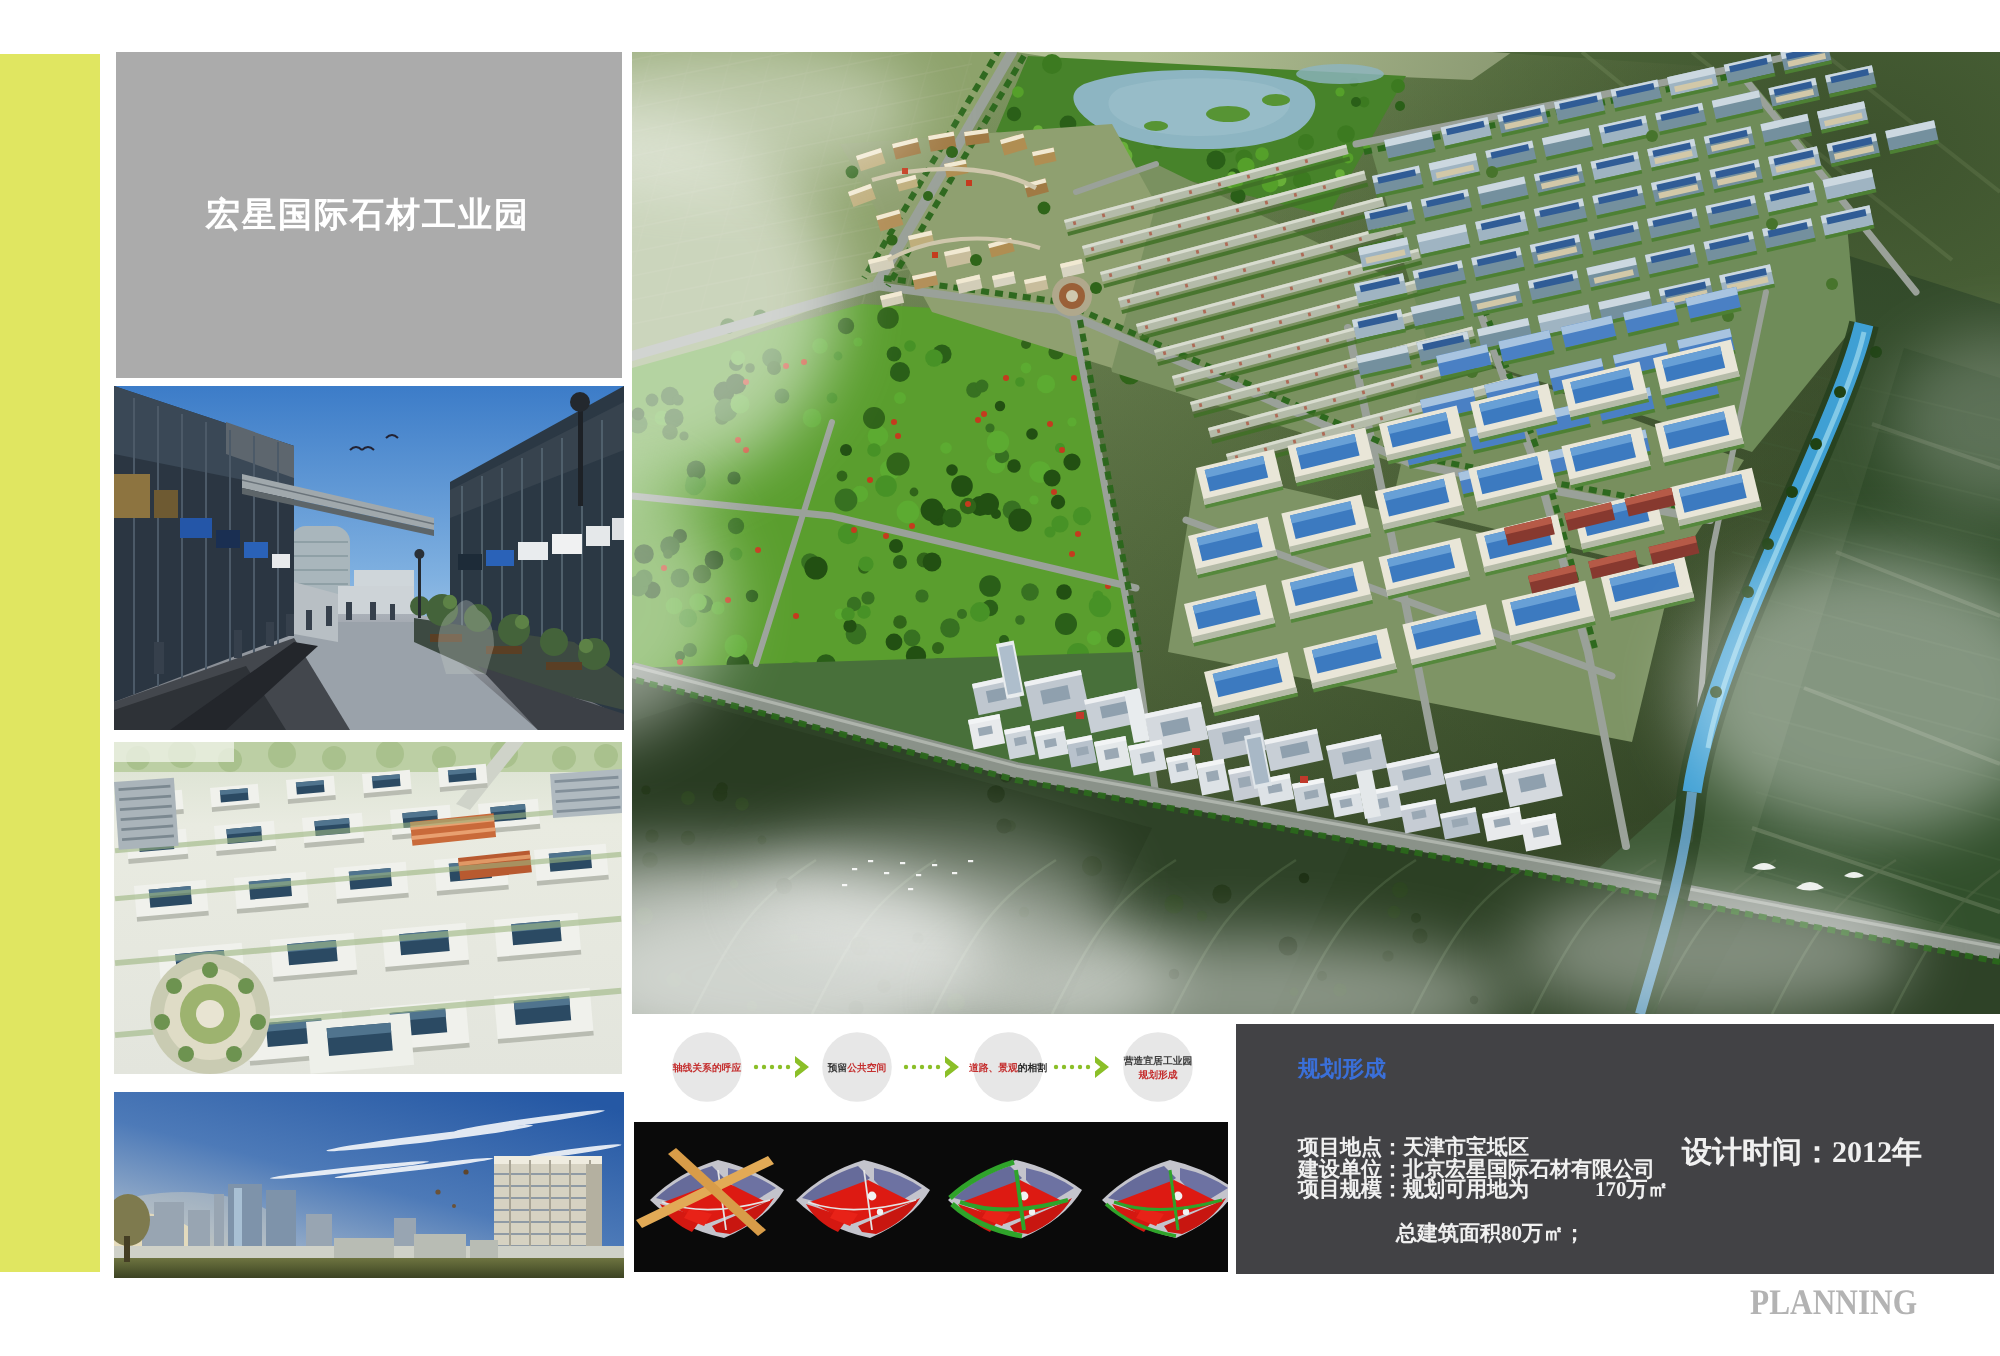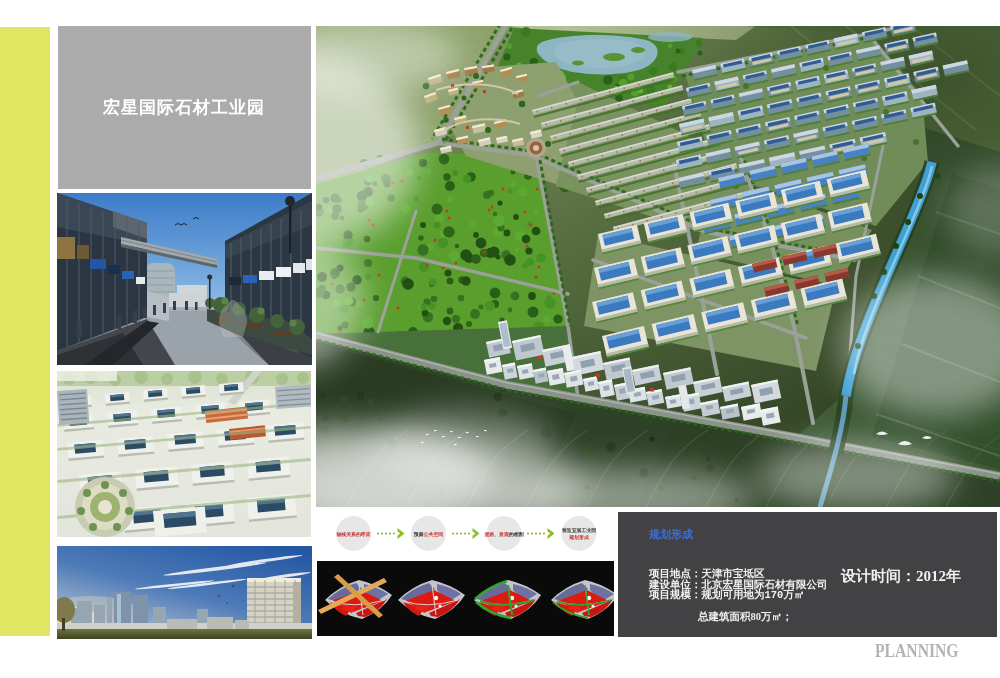--- a/index.html
+++ b/index.html
@@ -2007,17 +2007,17 @@
 <div class="abs" style="left:617.5px;top:511.5px;width:379px;height:125px;background:#424245;"></div>
 
 <div class="abs" style="left:649px;top:527px;color:#3a6fd8;font-size:11px;font-weight:bold;">规划形成</div>
 
 <div class="abs" style="left:649px;top:546px;color:#f0f0f0;font-size:10.5px;font-weight:bold;margin-top:32px;">建设单位：北京宏星国际石材有限公司</div>
 
 <div class="abs" style="left:649px;top:567px;color:#f0f0f0;font-size:10.5px;font-weight:bold;">项目地点：天津市宝坻区</div>
 
 <div class="abs" style="left:841px;top:567px;color:#f0f0f0;font-size:15px;font-weight:bold;">设计时间：<span style="font-family:'Liberation Serif',serif;">2012</span>年</div>
 
-<div class="abs" style="left:649px;top:588px;color:#f0f0f0;font-size:10.5px;font-weight:bold;">项目规模：规划可用地为<span style="font-family:Liberation Mono, monospace;">170</span>万㎡</div>
+<div class="abs" style="left:649px;top:588px;color:#f0f0f0;font-size:10.5px;font-weight:bold;">项目规模：规划可用地为<span style="font-family:Liberation Serif, serif;margin-left:33px;">170</span>万㎡</div>
 
 <div class="abs" style="left:698px;top:610px;color:#f0f0f0;font-size:10.5px;font-weight:bold;">总建筑面积<span style="font-family:'Liberation Serif',serif;">80</span>万㎡；</div>
 
 <div class="abs" style="left:875px;top:641px;color:#b3b3b3;font-size:18px;font-weight:bold;font-family:'Liberation Serif',serif;transform:scaleX(0.87);transform-origin:0 0;">PLANNING</div>
 
 </body></html>

